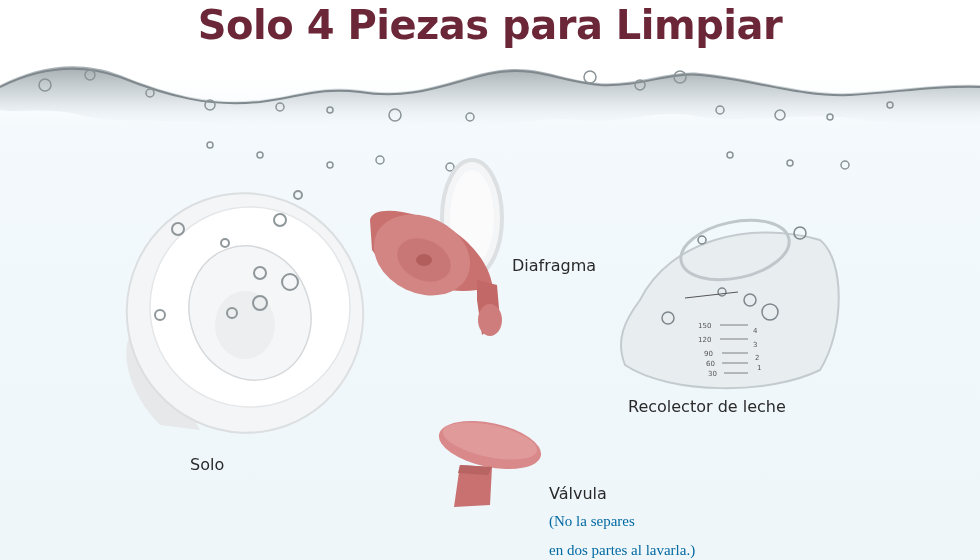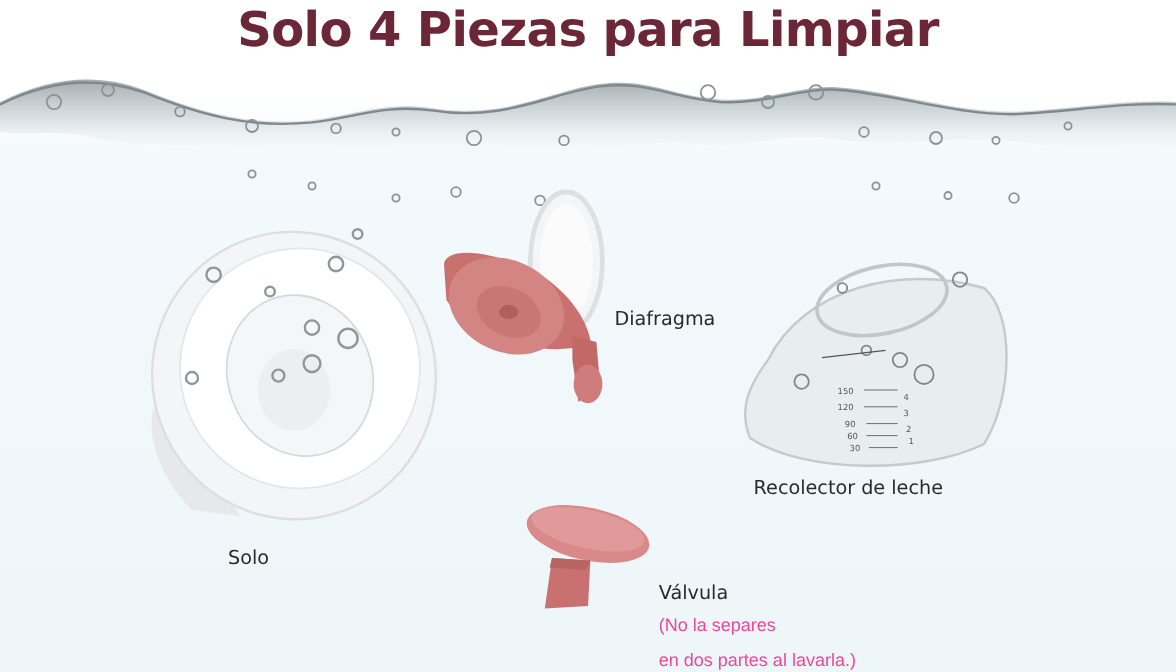--- a/index.html
+++ b/index.html
@@ -5,21 +5,21 @@
   html,body{margin:0;padding:0;}
   body{width:980px;height:560px;overflow:hidden;position:relative;
     background:linear-gradient(180deg,#ffffff 0px,#ffffff 80px,#f3f9fc 130px,#eef6fa 560px);
     font-family:"DejaVu Sans","Liberation Sans",sans-serif;}
   .title{position:absolute;left:0;top:2px;width:980px;text-align:center;
     font-family:"DejaVu Sans","Liberation Sans",sans-serif;font-weight:bold;font-size:40px;
     letter-spacing:-0.5px;color:#6b2738;}
   .water{position:absolute;left:0;top:55px;width:980px;height:120px;}
   .piece{position:absolute;}
   .label{position:absolute;color:#2a2a2a;font-size:16px;font-family:"DejaVu Sans","Liberation Sans",sans-serif;white-space:nowrap;}
-  .note{position:absolute;color:#ec4899;font-size:15px;line-height:17px;font-family:Liberation Sans, sans-serif;white-space:nowrap;}
+  .note{position:absolute;color:#0369a1;font-size:15px;line-height:17px;font-family:Liberation Serif, serif;white-space:nowrap;}
   svg{display:block;}
 </style>
 </head>
 <body>
 
 <div class="title">Solo 4 Piezas para Limpiar</div>
 
 <div class="water">
   <svg width="980" height="120" viewBox="0 0 980 120">
     <defs>

